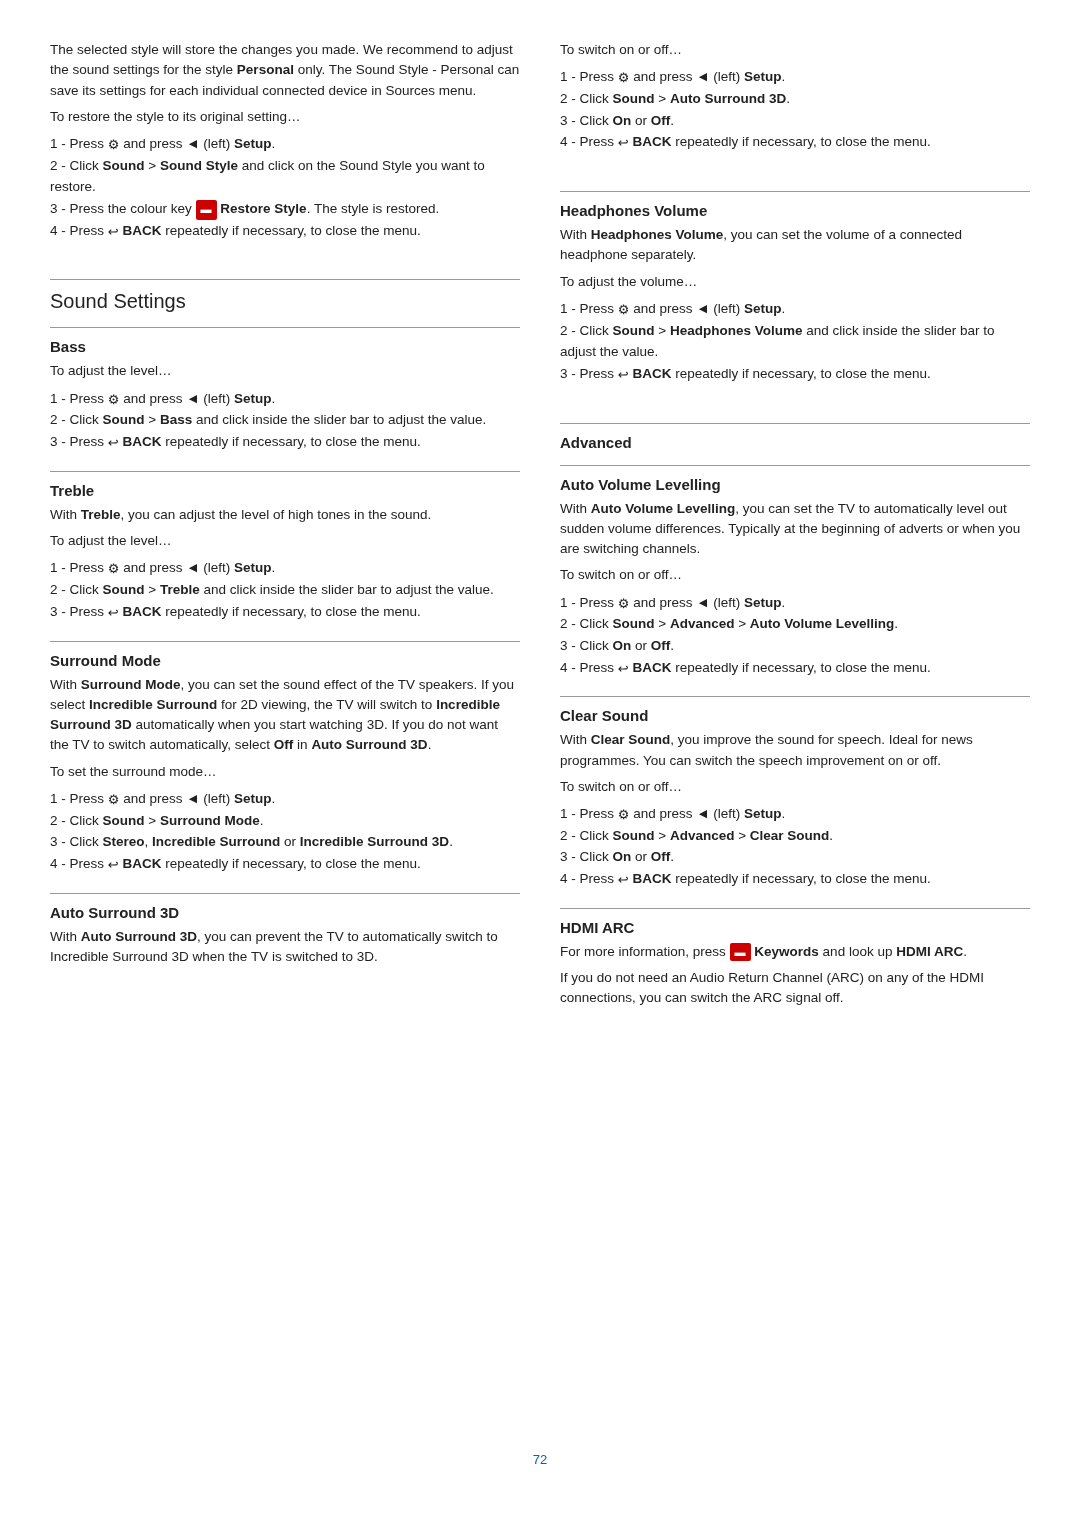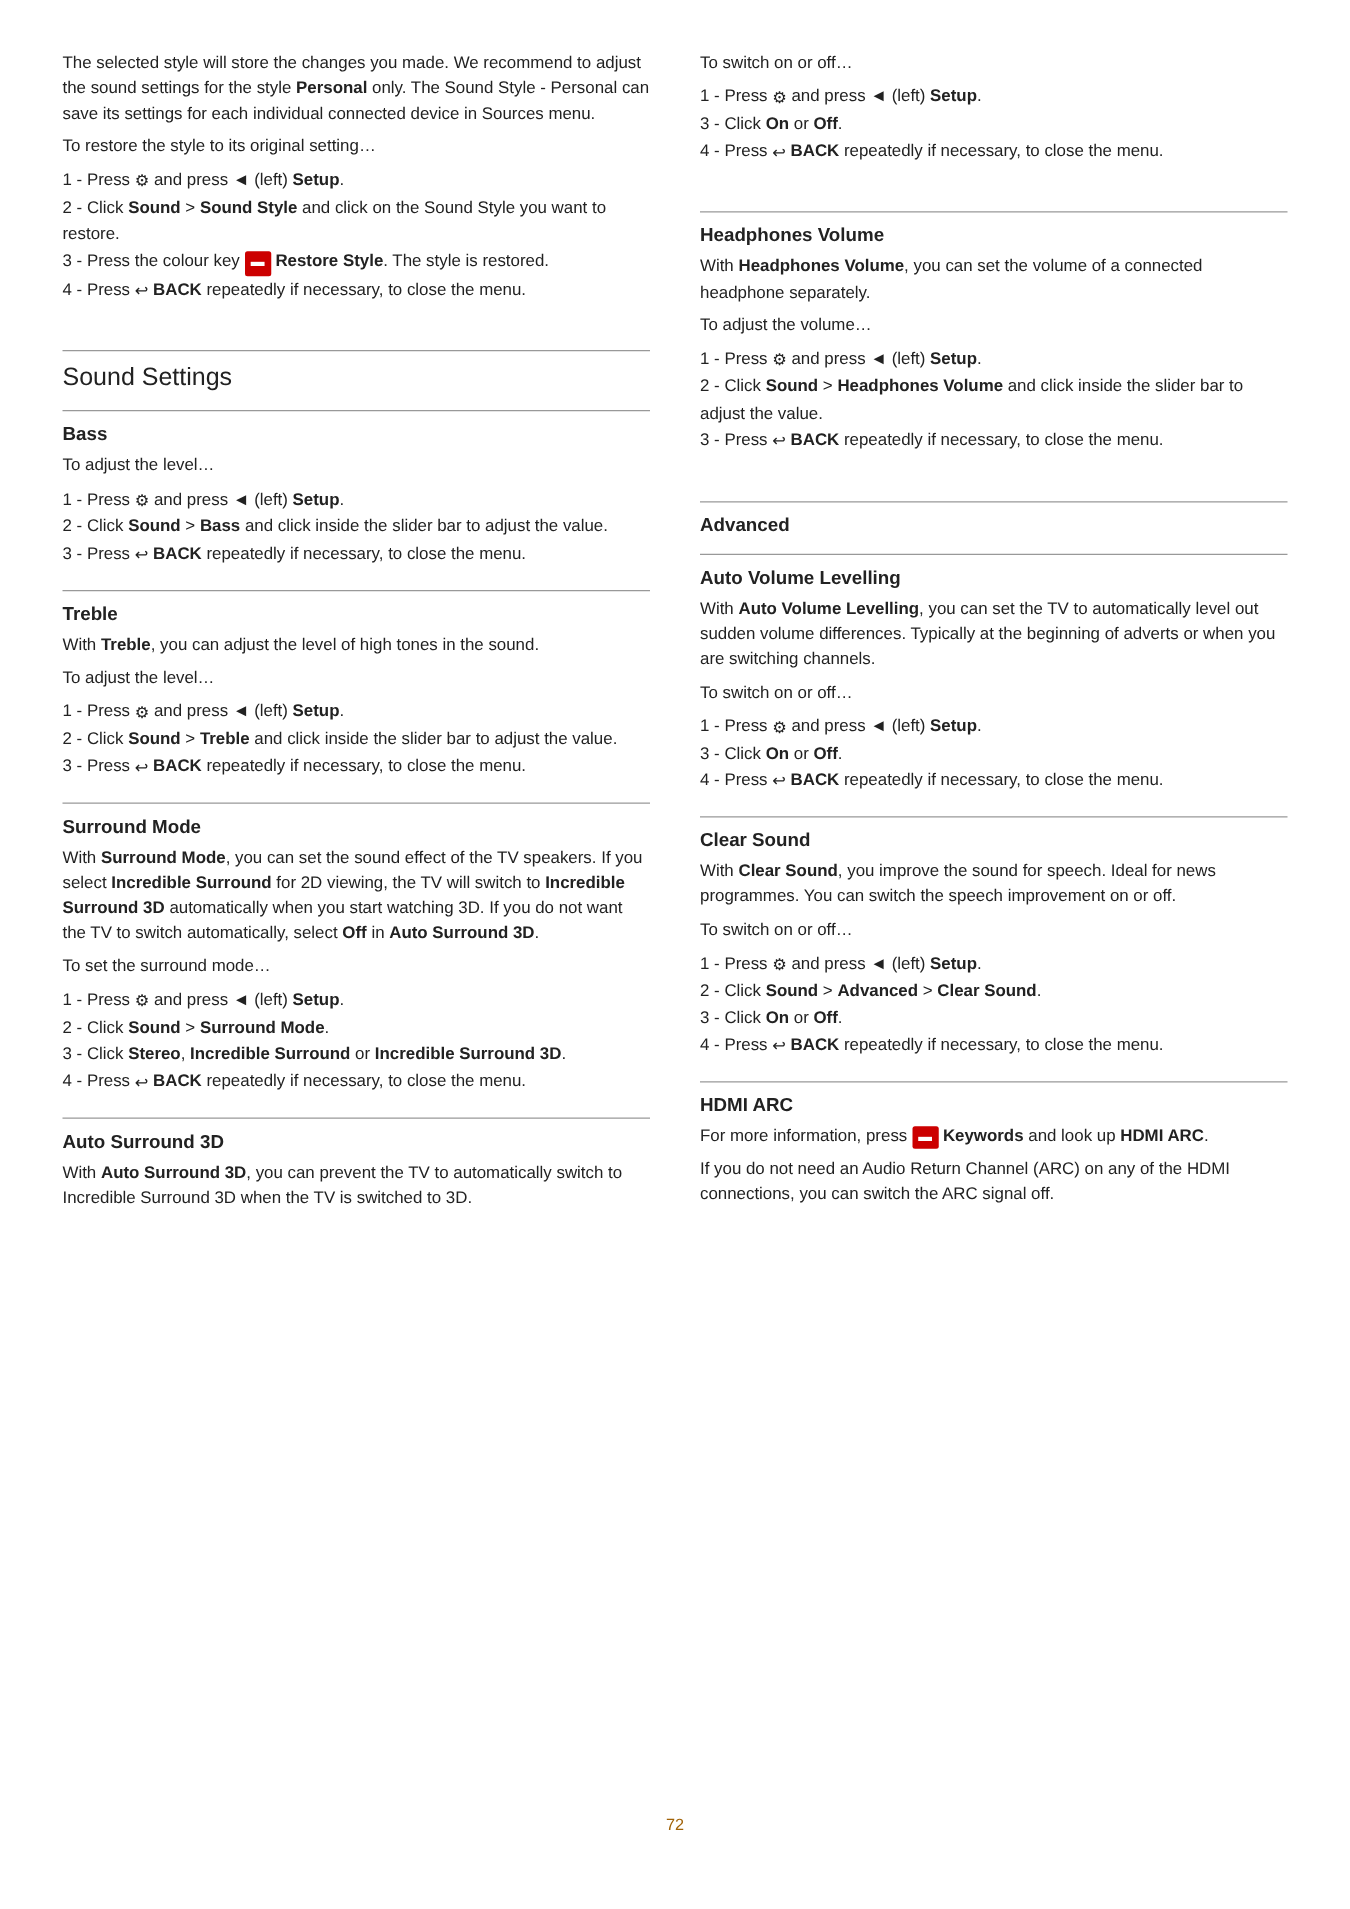--- a/index.html
+++ b/index.html
@@ -80,21 +80,21 @@
       color: #fff;
       font-size: 11px;
       padding: 1px 5px;
       border-radius: 2px;
       font-weight: bold;
     }
     .page-number {
       text-align: center;
       margin-top: 20px;
       font-size: 13px;
-      color: #a16207;
+      color: #0369a1;
     }
     .intro-section {
       margin-bottom: 18px;
     }
   </style>
 </head>
 <body>
 
 <div class="page">
   <div class="two-col">
@@ -166,20 +166,21 @@
 
       </div>
     </div>
 
     <div class="col">
 
       <div class="section">
         <p>To switch on or off…</p>
         <ul class="step-list">
           <li>1 - Press <span class="gear-icon">⚙</span> and press ◄ (left) <b>Setup</b>.</li>
+          <li>2 - Click <b>Sound</b> &gt; <b>Auto Surround 3D</b>.</li>
           <li>3 - Click <b>On</b> or <b>Off</b>.</li>
           <li>4 - Press <span class="back-icon">↩</span> <b>BACK</b> repeatedly if necessary, to close the menu.</li>
         </ul>
       </div>
 
       <hr class="section-divider">
 
       <div class="section">
         <div class="section-title">Headphones Volume</div>
         <p>With <b>Headphones Volume</b>, you can set the volume of a connected headphone separately.</p>
@@ -196,20 +197,21 @@
       <div class="section">
         <div class="section-title">Advanced</div>
         <hr class="section-divider">
 
         <div class="section">
           <div class="section-title">Auto Volume Levelling</div>
           <p>With <b>Auto Volume Levelling</b>, you can set the TV to automatically level out sudden volume differences. Typically at the beginning of adverts or when you are switching channels.</p>
           <p>To switch on or off…</p>
           <ul class="step-list">
             <li>1 - Press <span class="gear-icon">⚙</span> and press ◄ (left) <b>Setup</b>.</li>
+            <li>2 - Click <b>Sound</b> &gt; <b>Advanced</b> &gt; <b>Auto Volume Levelling</b>.</li>
             <li>3 - Click <b>On</b> or <b>Off</b>.</li>
             <li>4 - Press <span class="back-icon">↩</span> <b>BACK</b> repeatedly if necessary, to close the menu.</li>
           </ul>
         </div>
 
         <hr class="section-divider">
 
         <div class="section">
           <div class="section-title">Clear Sound</div>
           <p>With <b>Clear Sound</b>, you improve the sound for speech. Ideal for news programmes. You can switch the speech improvement on or off.</p>

